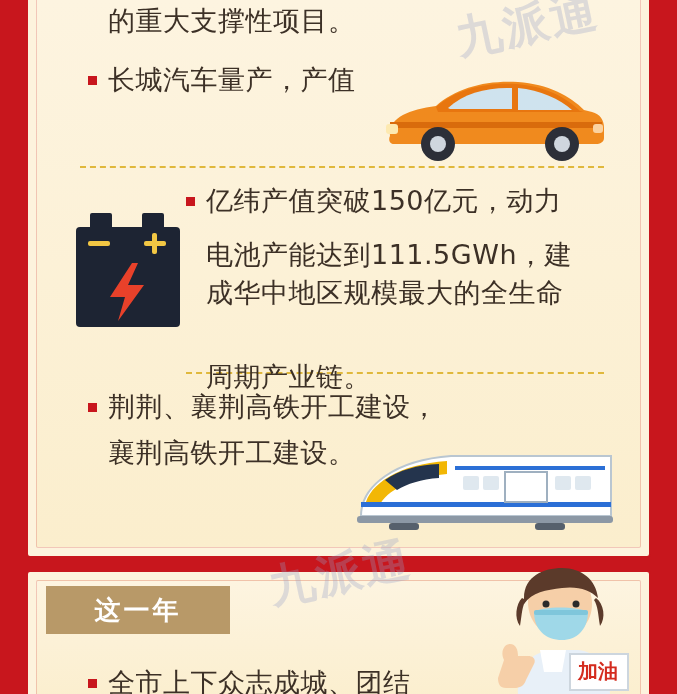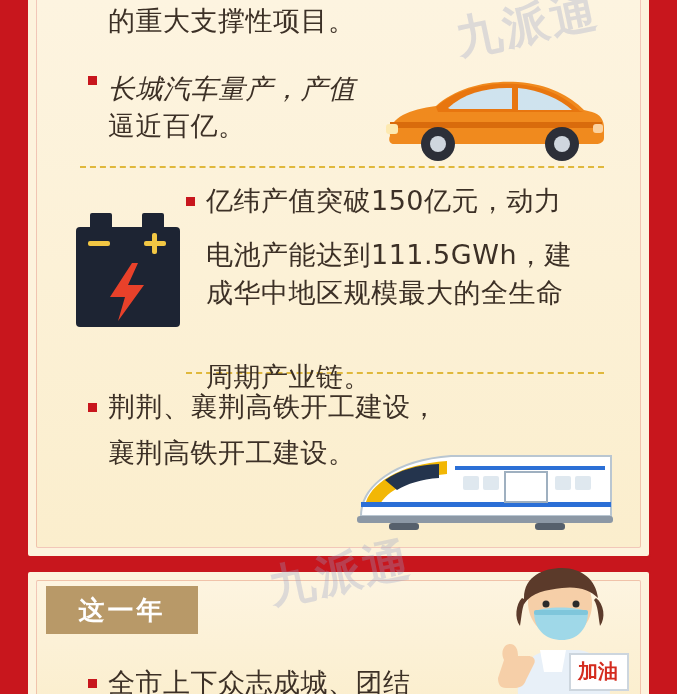--- a/index.html
+++ b/index.html
@@ -146,21 +146,21 @@
     bottom: 0;
     border: 1px solid rgba(200,22,29,0.20);
     border-bottom: none;
     border-radius: 2px;
     background: linear-gradient(180deg,#fdf4e0 0%, #fbeecd 100%);
   }
   .tag {
     position: absolute;
     left: 46px;
     top: 586px;
-    width: 152px;
+    width: 184px;
     height: 48px;
     background: #b89968;
     z-index: 4;
     display: flex;
     align-items: center;
     justify-content: center;
   }
   .tag span {
     color: #ffffff;
     font-family: "DejaVu Sans", "Liberation Sans", sans-serif;
@@ -189,22 +189,21 @@
   <div class="card">
     <div class="card-inner"></div>
   </div>
 
   <div class="watermark wm1">九派通</div>
   <div class="watermark wm2">九派通</div>
 
   <div class="txt" style="left:108px; top:-2px;">的重大支撑性项目。</div>
 
   <div class="bullet" style="left:88px; top:76px;"></div>
-  <div class="txt" style="left:108px; top:66px;font-style:italic;">长城汽车量产，产值</div>
-  <div class="txt" style="left:108px; top:103px;">逼近百亿。</div>
+  <div class="txt" style="left:108px; top:57px;">长城汽车量产，产值</div>
 
   <svg class="car" viewBox="0 0 230 100">
     <path d="M12 70 C10 52 30 44 58 40 C78 22 108 14 140 16 C170 18 192 30 206 44 L214 46 C222 48 226 54 226 62 L226 72 C226 76 222 78 218 78 L16 78 C12 78 10 74 12 70 Z" fill="#f08a1e"></path>
     <path d="M58 41 C78 23 108 16 138 18 C166 20 188 31 202 45 L206 46 L60 46 Z" fill="#e8760f"></path>
     <path d="M70 42 C86 27 110 21 134 22 L134 43 L72 43 Z" fill="#cfe3ee"></path>
     <path d="M140 22 C162 24 182 33 194 44 L140 44 Z" fill="#cfe3ee"></path>
     <rect x="12" y="56" width="212" height="6" fill="#d96b0c"></rect>
     <circle cx="60" cy="78" r="17" fill="#2c2f38"></circle>
     <circle cx="60" cy="78" r="8" fill="#cfd6de"></circle>
     <circle cx="184" cy="78" r="17" fill="#2c2f38"></circle>

